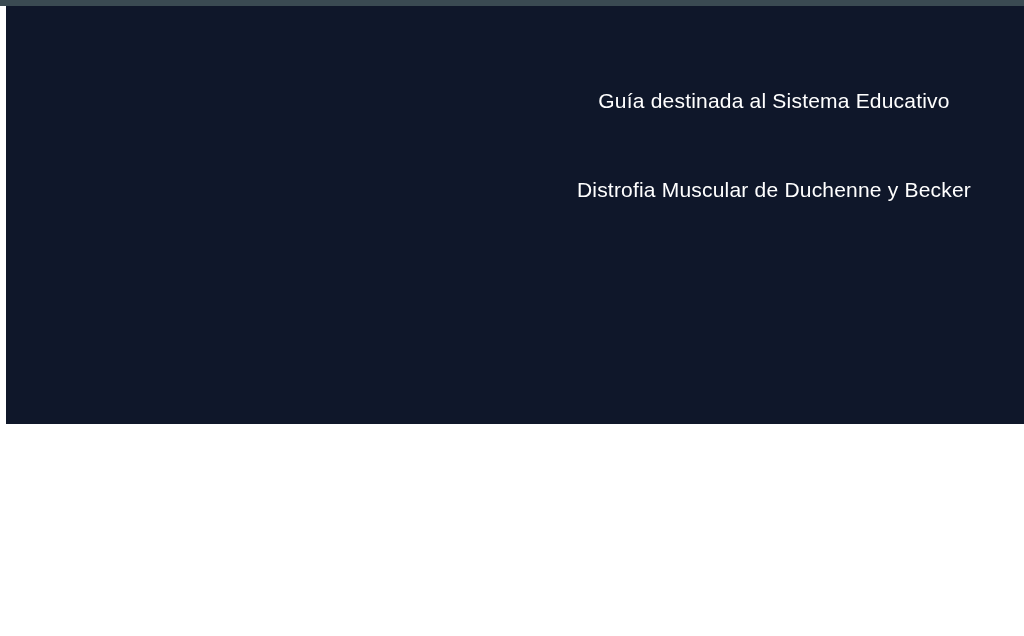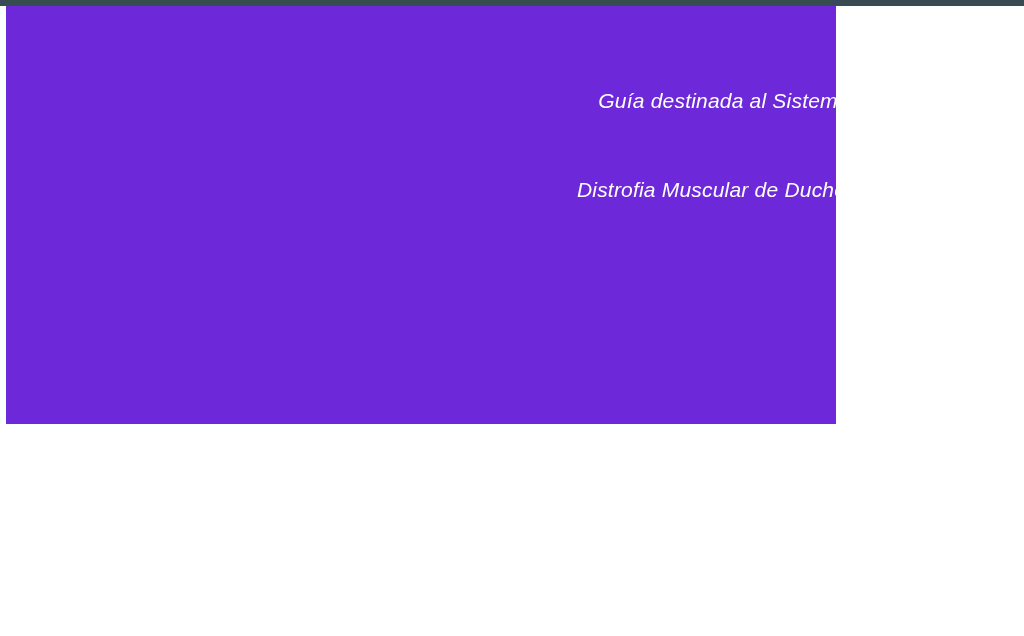--- a/index.html
+++ b/index.html
@@ -35,24 +35,23 @@
     top: 6px;
     width: 6px;
     height: 418px;
     background: #ffffff;
   }
   
   .red-banner {
     position: absolute;
     left: 6px;
     top: 6px;
-    width: 830px;
+    width: 1018px;
     height: 418px;
-    background: #6d28d9;
-    font-style: italic;
+    background: #0f172a;
   }
   .title-block {
     position: absolute;
     left: 512px;
     top: 80px;
     width: 512px;
     text-align: center;
     color: #ffffff;
   }
   .title-line-1 {

